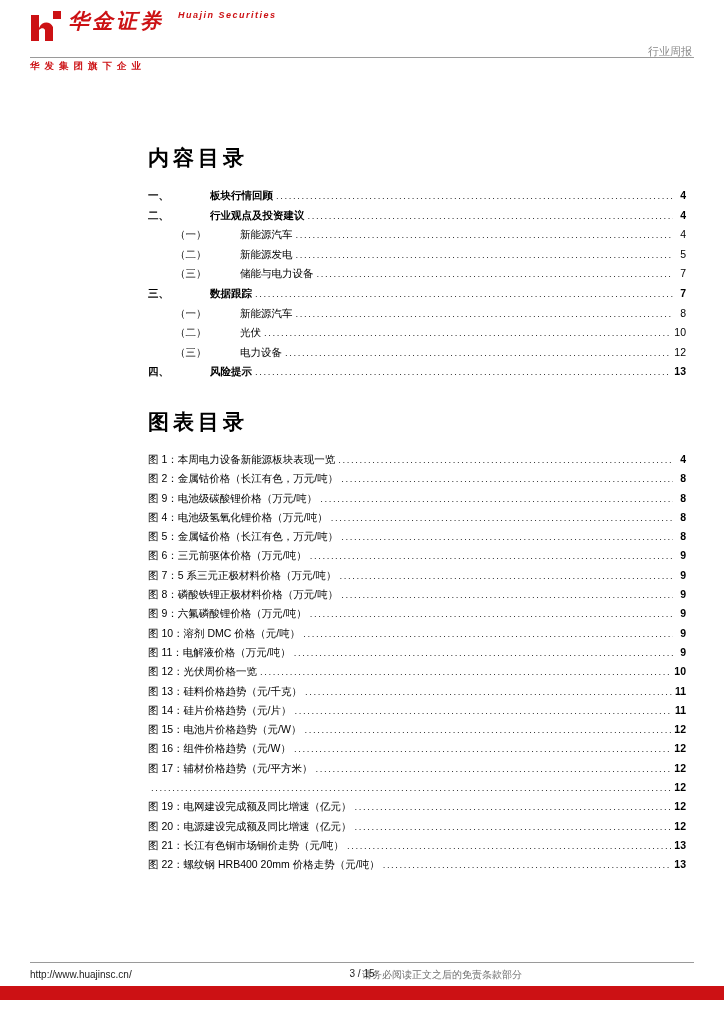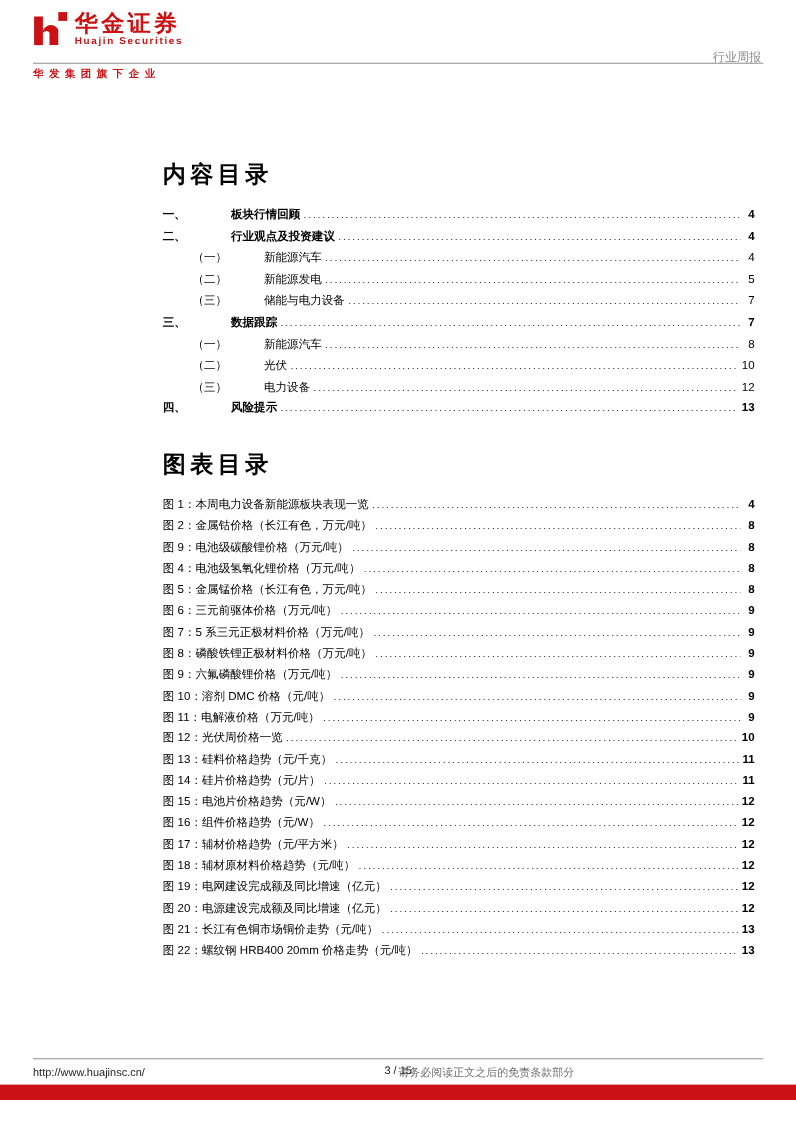--- a/index.html
+++ b/index.html
@@ -7,23 +7,23 @@
   body {
     width:724px; height:1024px; position:relative; overflow:hidden;
     font-family:"Liberation Sans","DejaVu Sans",sans-serif; color:#111;
   }
   .page { position:absolute; inset:0; background:#fff; }
 
   
   .header { position:absolute; top:10px; left:30px; right:30px; height:48px; }
   .logo-row { display:flex; align-items:flex-start; gap:6px; }
   .logo-mark { width:32px; height:32px; flex:none; }
-  .logo-texts { display:flex; flex-direction:column; }
+  .logo-texts { display:flex; flex-direction:row;font-style:italic; }
   .logo-cn { color:var(--brand-red); font-weight:bold; font-size:21px; letter-spacing:3px; line-height:22px; font-family:"DejaVu Serif","Liberation Serif",serif; }
-  .logo-en { color:var(--brand-red); font-weight:bold; font-size:9px; letter-spacing:1.5px; line-height:11px; }
+  .logo-en { color:var(--brand-red); font-weight:bold; font-size:9px; letter-spacing:1.5px; line-height:11px;margin-left:14px; }
   .logo-tagline { color:var(--brand-red); font-size:9.5px; font-weight:bold; letter-spacing:5px; margin-top:18px; }
   .report-type { position:absolute; top:44px; right:32px; font-size:11px; color:#8a8a8a; }
   .header-rule { position:absolute; top:57px; left:30px; right:30px; border-top:1px solid #9a9a9a; }
 
   
   .content { position:absolute; top:96px; left:148px; width:538px;margin-top:48px; }
   .toc-title {
     font-size:21px; font-weight:bold; letter-spacing:4px; color:#000;
     font-family:"DejaVu Serif","Liberation Serif",serif; margin-bottom:14px;
   }
@@ -256,21 +256,20 @@
           <span class="pagenum">12</span>
         </div>
 
         <div class="fig-row">
           <span class="label">图 17：辅材价格趋势（元/平方米）</span>
           <span class="dots"></span>
           <span class="pagenum">12</span>
         </div>
 
         <div class="fig-row">
-          <span class="label">图 18：辅材原材料价格趋势（元/吨）</span>
           <span class="dots"></span>
           <span class="pagenum">12</span>
         </div>
 
         <div class="fig-row">
           <span class="label">图 19：电网建设完成额及同比增速（亿元）</span>
           <span class="dots"></span>
           <span class="pagenum">12</span>
         </div>
 

